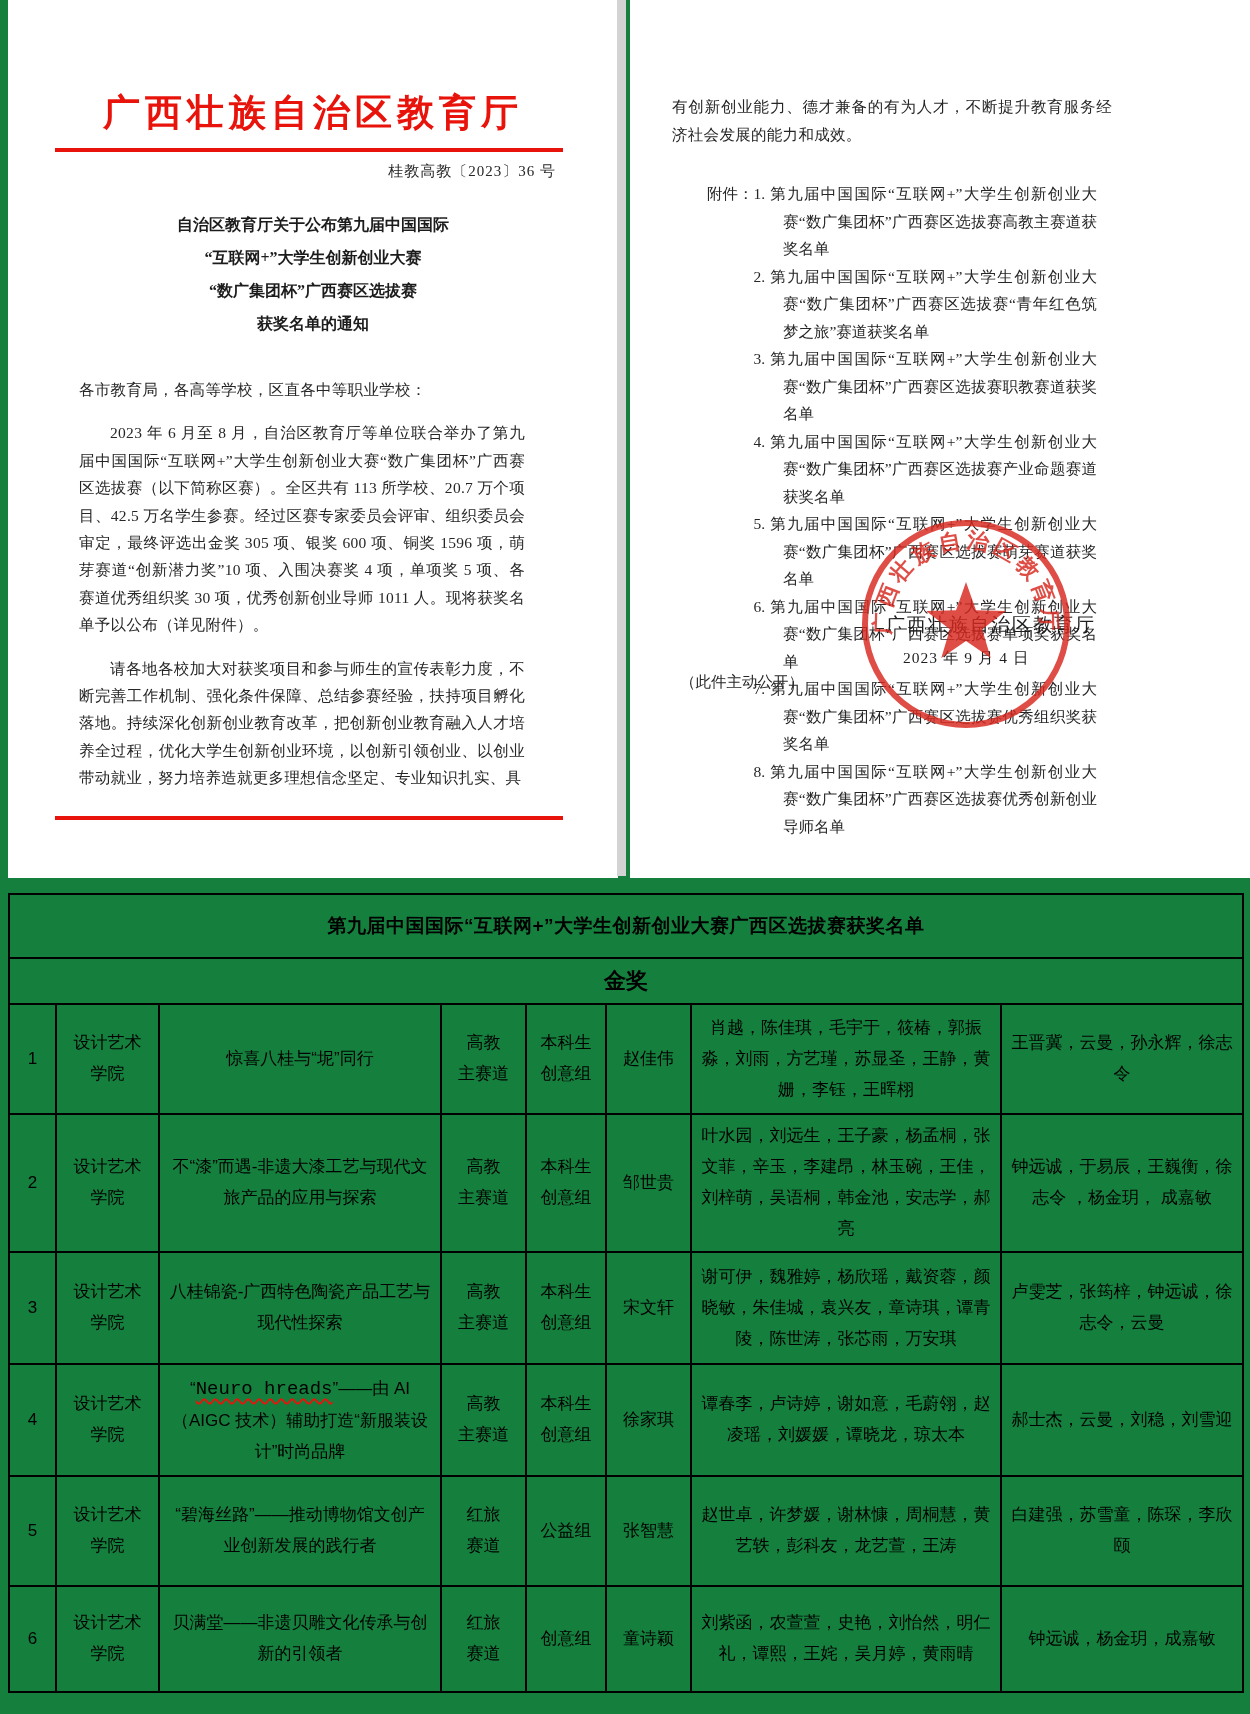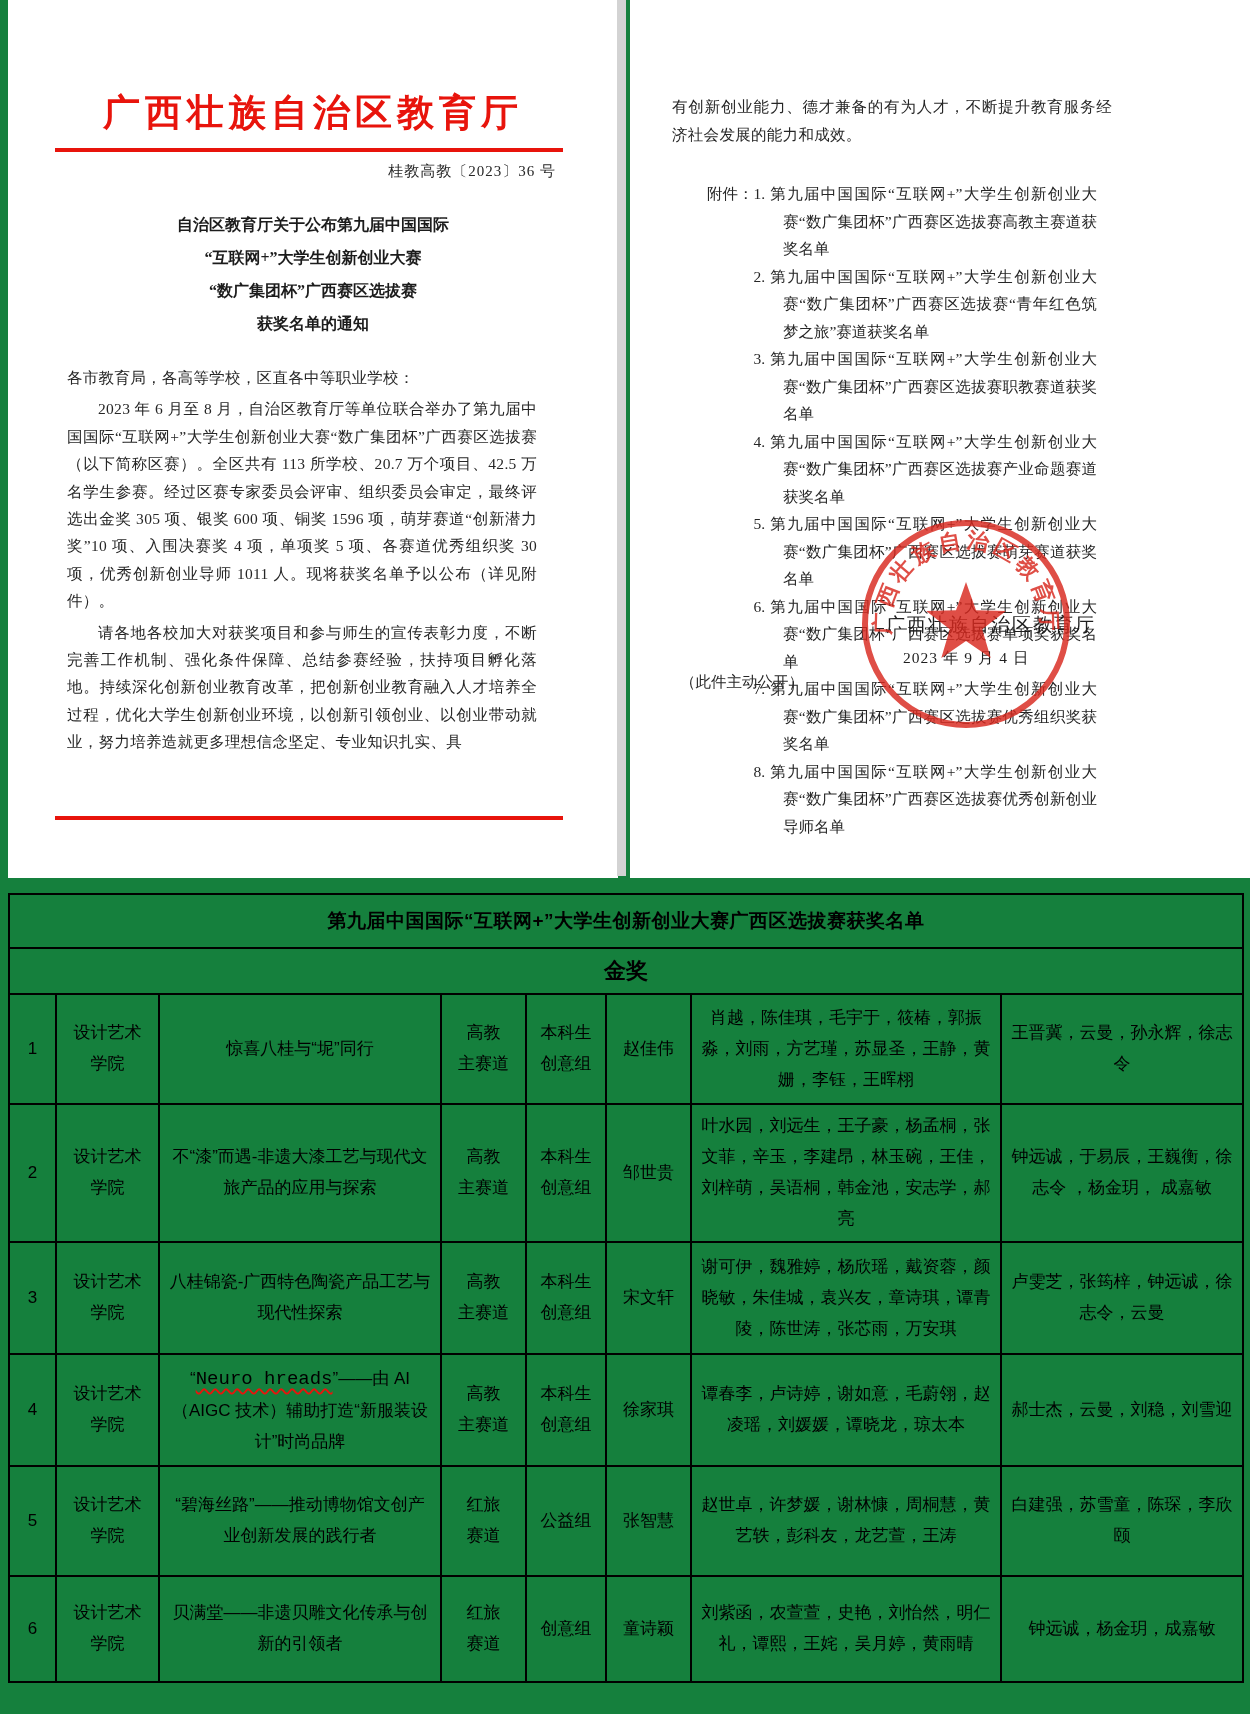--- a/index.html
+++ b/index.html
@@ -13,21 +13,21 @@
     position:absolute; top:88px; left:0; width:100%; text-align:center;
     color:#e8140c; font-size:37px; font-weight:bold; letter-spacing:5px; white-space:nowrap;
   }
   .red-rule-top { position:absolute; left:47px; top:148px; width:508px; height:4px; background:#e8140c; }
   .doc-number { position:absolute; top:162px; right:62px; font-size:15px; letter-spacing:1px; }
   .doc-title {
     position:absolute; top:208px; left:0; width:100%; text-align:center;
     font-size:16px; font-weight:bold; line-height:33px; white-space:pre-line; color:#1c1c1c;
   }
   .body-text { position:absolute; top:360px; left:55px; width:478px; font-size:15.5px; line-height:27.4px; text-align:justify; letter-spacing:.3px; }
-  .body-text p { margin:4px; }
+  .body-text p { margin:16px; }
   .body-text p.indent { text-indent:2em; }
   .red-rule-bottom { position:absolute; left:47px; top:816px; width:508px; height:4px; background:#e8140c; }
   
   .page-divider { position:absolute; left:617px; top:0; width:9px; height:876px; background:#d3d3d3; }
   
   .page2 { position:absolute; left:630px; top:0; width:620px; height:878px; background:#fff; }
   .opening { position:absolute; top:93px; left:42px; width:440px; font-size:15.5px; line-height:27.5px; text-align:justify; letter-spacing:.3px; }
   .attachments { position:absolute; top:180px; left:77px; width:390px; font-size:15.5px; line-height:27.5px; display:flex; }
   .att-label { flex:none; white-space:nowrap; }
   .att-list { flex:1; }
@@ -40,21 +40,21 @@
   .awards { position:absolute; left:8px; top:893px; width:1234px;
     border-collapse:collapse; table-layout:fixed;
     font-family:"Liberation Sans","DejaVu Sans",sans-serif; color:#000; }
   .awards td {
     border:2px solid #000; text-align:center; vertical-align:middle;
     font-size:17px; line-height:1.82; padding:2px 8px; overflow:hidden;
   }
   .awards td.t-title { font-size:19px; font-weight:bold; letter-spacing:.5px; }
   .awards td.t-section { font-size:22px; font-weight:bold; }
   .pre { white-space:pre-line; }
-  .h54{height:54px} .h36{height:36px} .h110{height:110px} .h138{height:138px}
+  .h54{height:64px} .h36{height:36px} .h110{height:110px} .h138{height:138px}
   .h112{height:112px} .h106{height:106px}
   .en-word { font-family:"Liberation Mono","DejaVu Sans Mono",monospace; font-size:19px;
     text-decoration:underline wavy #e8140c; text-decoration-thickness:1.5px; text-underline-offset:4px; }
 </style>
 </head>
 <body>
 
 <div class="screen">
 
   <div class="page1">

